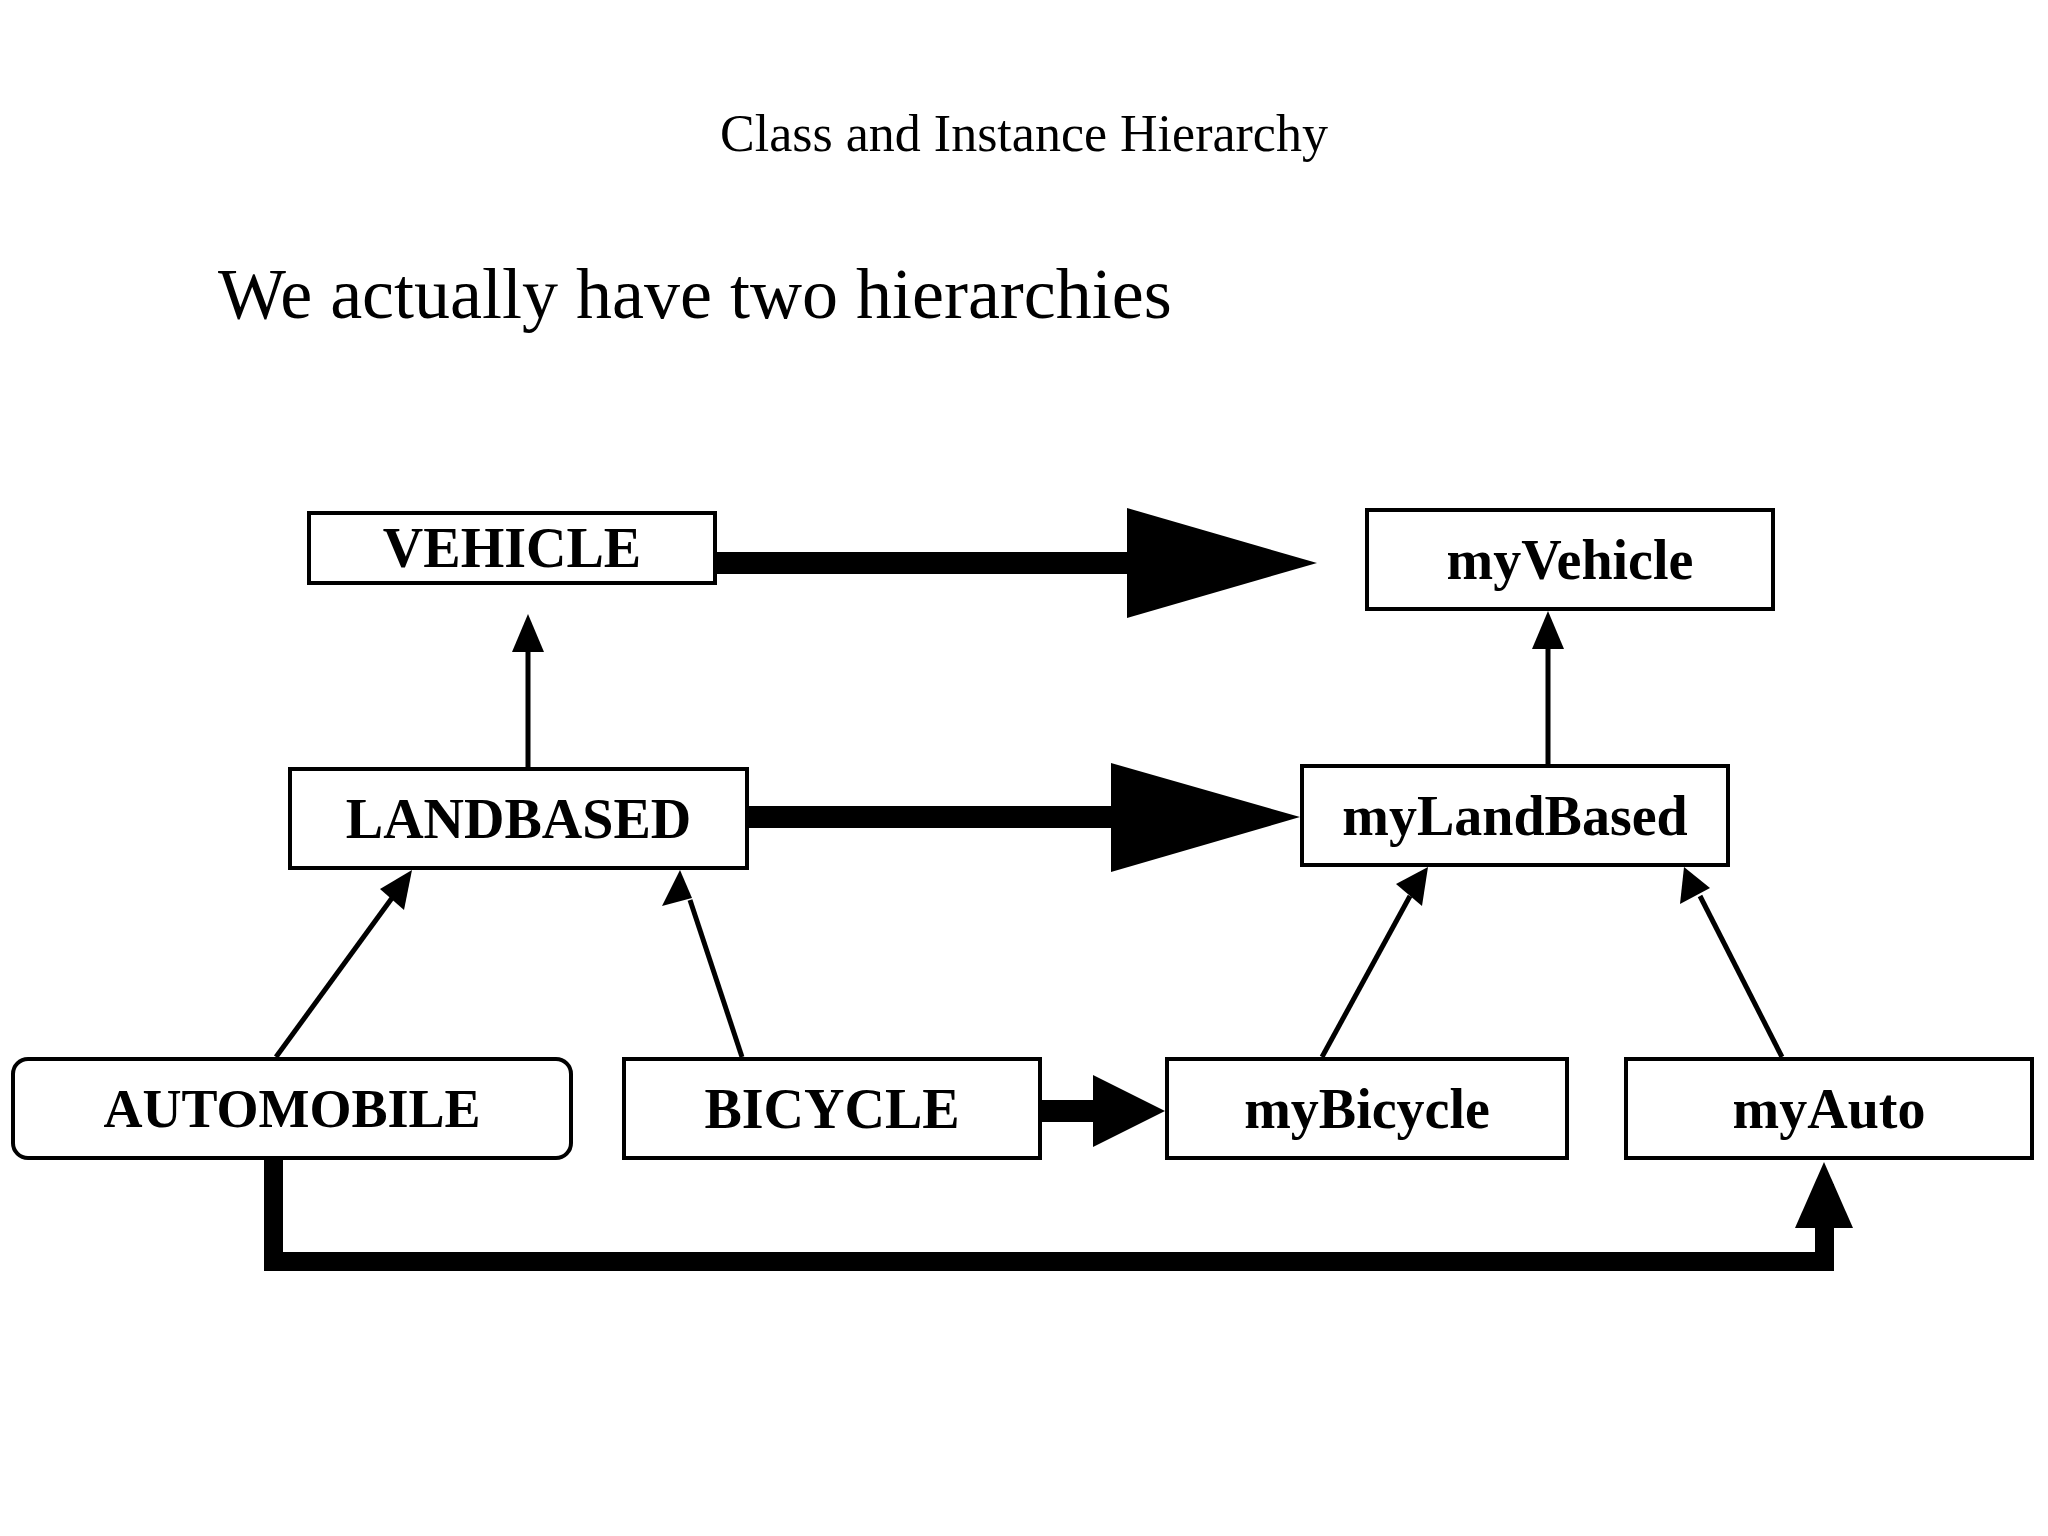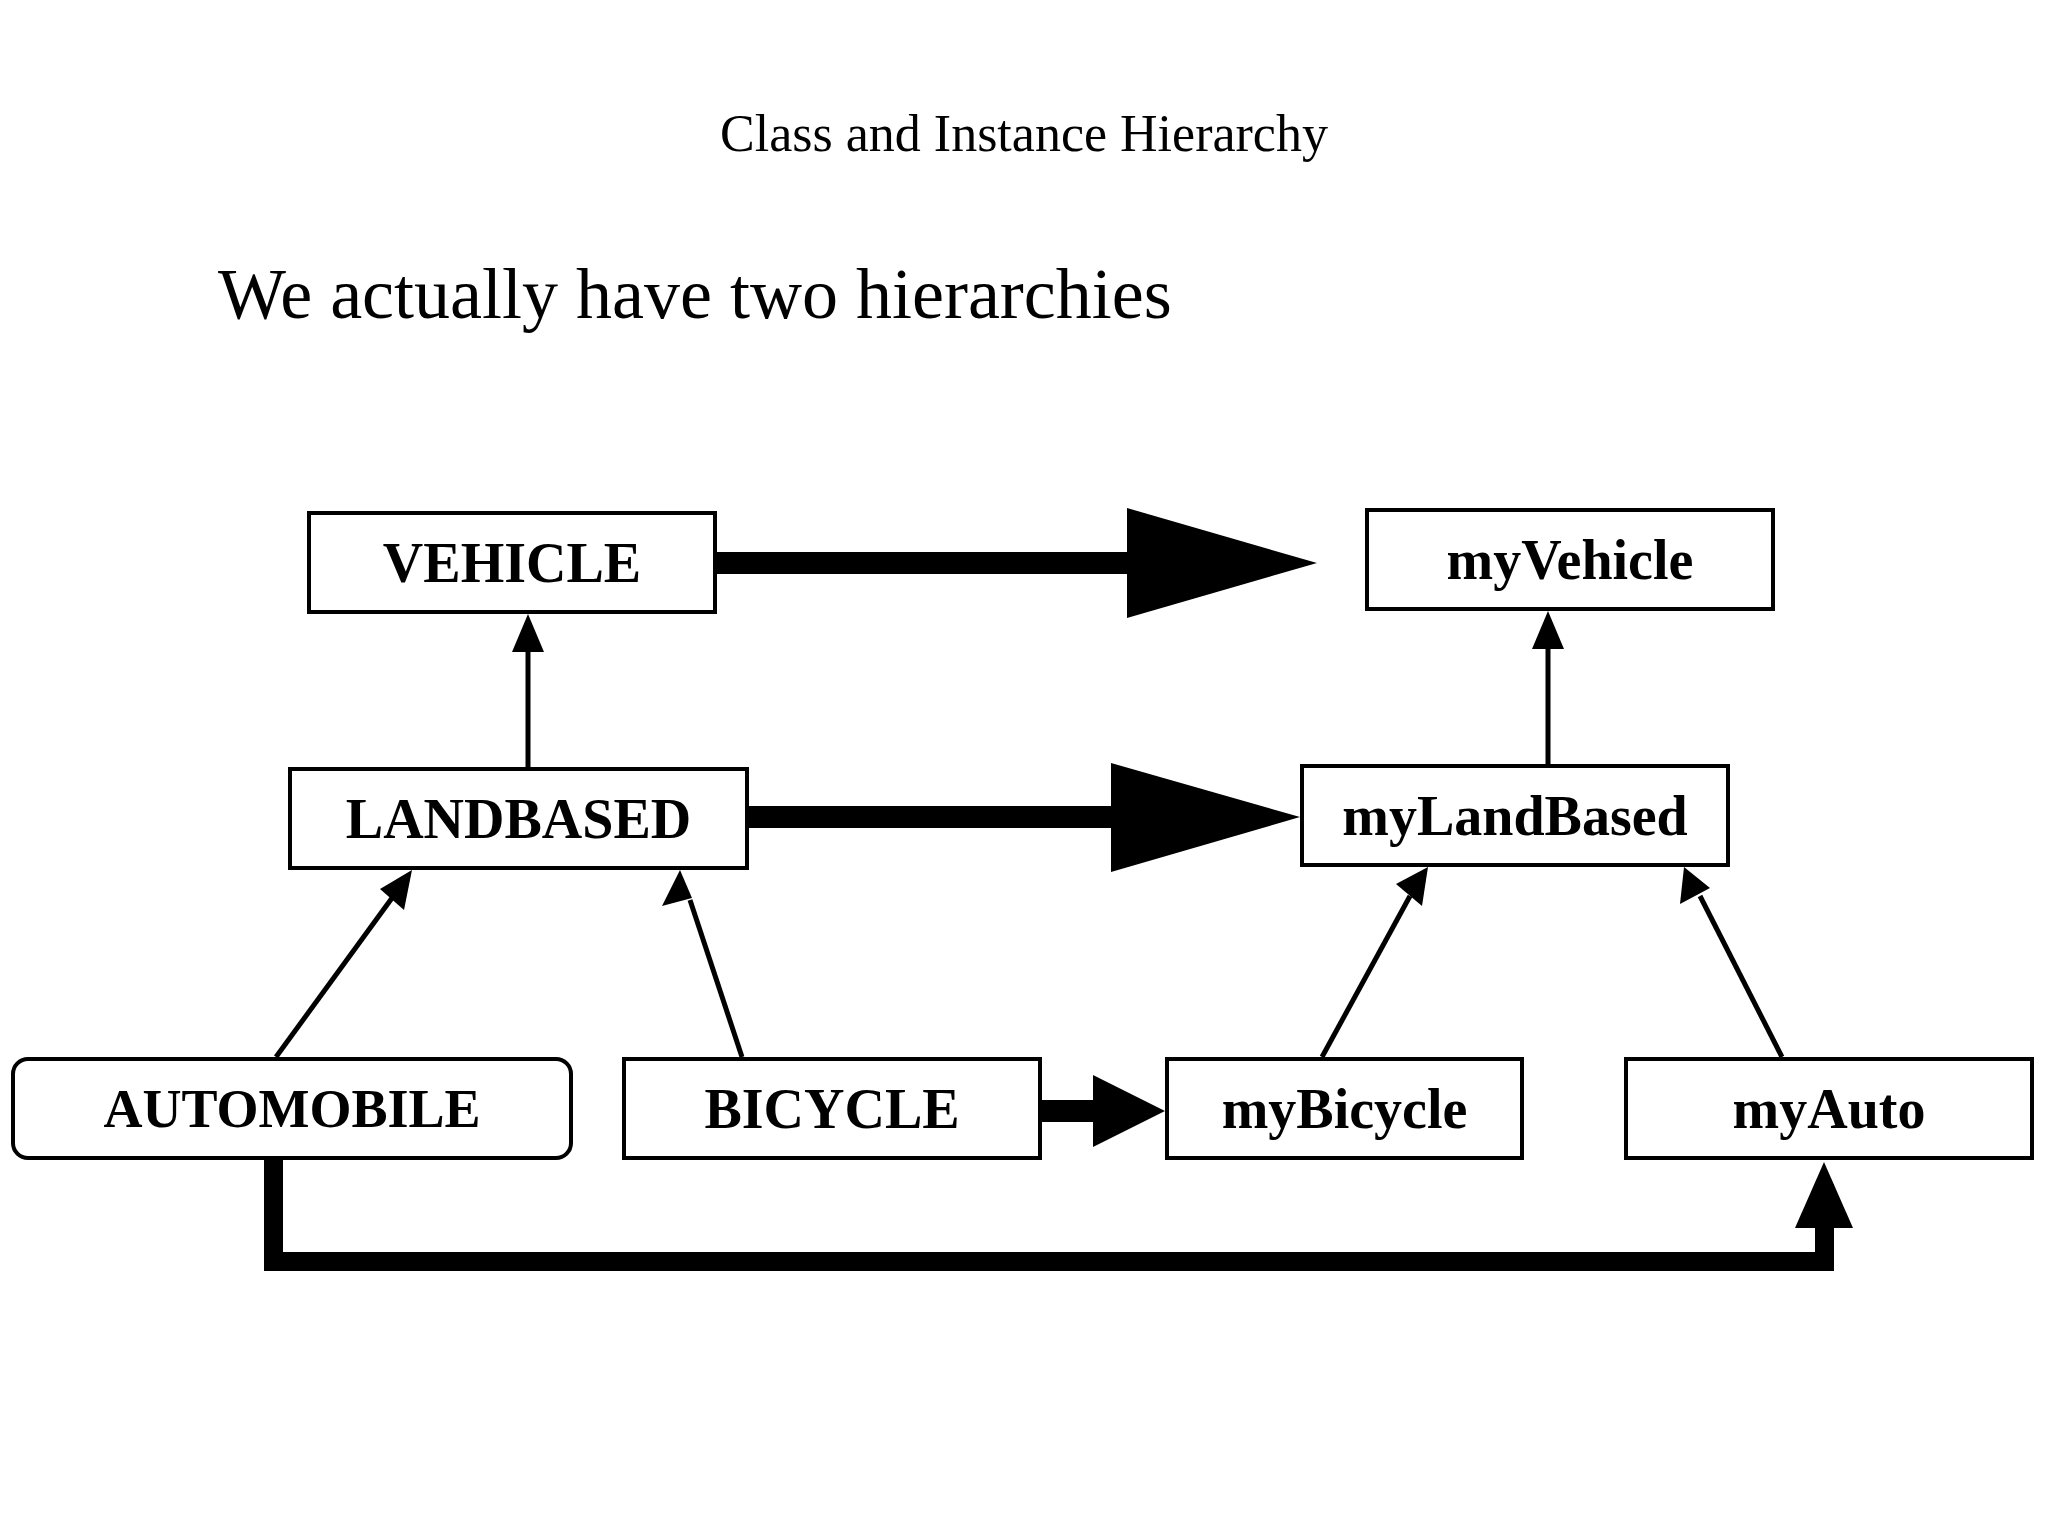--- a/index.html
+++ b/index.html
@@ -125,21 +125,21 @@
 
     <g>
       <rect x="264" y="1160" width="19" height="110" fill="#000"></rect>
       <rect x="264" y="1252" width="1569" height="19" fill="#000"></rect>
       <rect x="1815" y="1184" width="19" height="87" fill="#000"></rect>
       <polygon points="1824,1162 1795,1228 1853,1228" fill="#000"></polygon>
     </g>
 
   </svg>
 
-  <div class="node-box" style="left:307px; top:511px; width:410px; height:103px;">
+  <div class="node-box" style="left:307px; top:511px; width:410px; height:74px;">
     <span class="node-label">VEHICLE</span>
   </div>
 
   <div class="node-box" style="left:288px; top:767px; width:461px; height:103px;">
     <span class="node-label">LANDBASED</span>
   </div>
 
   <div class="node-box" style="left:11px; top:1057px; width:562px; height:103px;border-radius:17px;">
     <span class="node-label wide">AUTOMOBILE</span>
   </div>
@@ -149,21 +149,21 @@
   </div>
 
   <div class="node-box" style="left:1317px; top:508px; width:410px; height:103px;margin-left:48px;">
     <span class="node-label">myVehicle</span>
   </div>
 
   <div class="node-box" style="left:1300px; top:764px; width:430px; height:103px;">
     <span class="node-label">myLandBased</span>
   </div>
 
-  <div class="node-box" style="left:1165px; top:1057px; width:359px; height:103px;">
+  <div class="node-box" style="left:1165px; top:1057px; width:404px; height:103px;">
     <span class="node-label">myBicycle</span>
   </div>
 
   <div class="node-box" style="left:1624px; top:1057px; width:410px; height:103px;">
     <span class="node-label">myAuto</span>
   </div>
 
 </div>
 
 </body></html>

